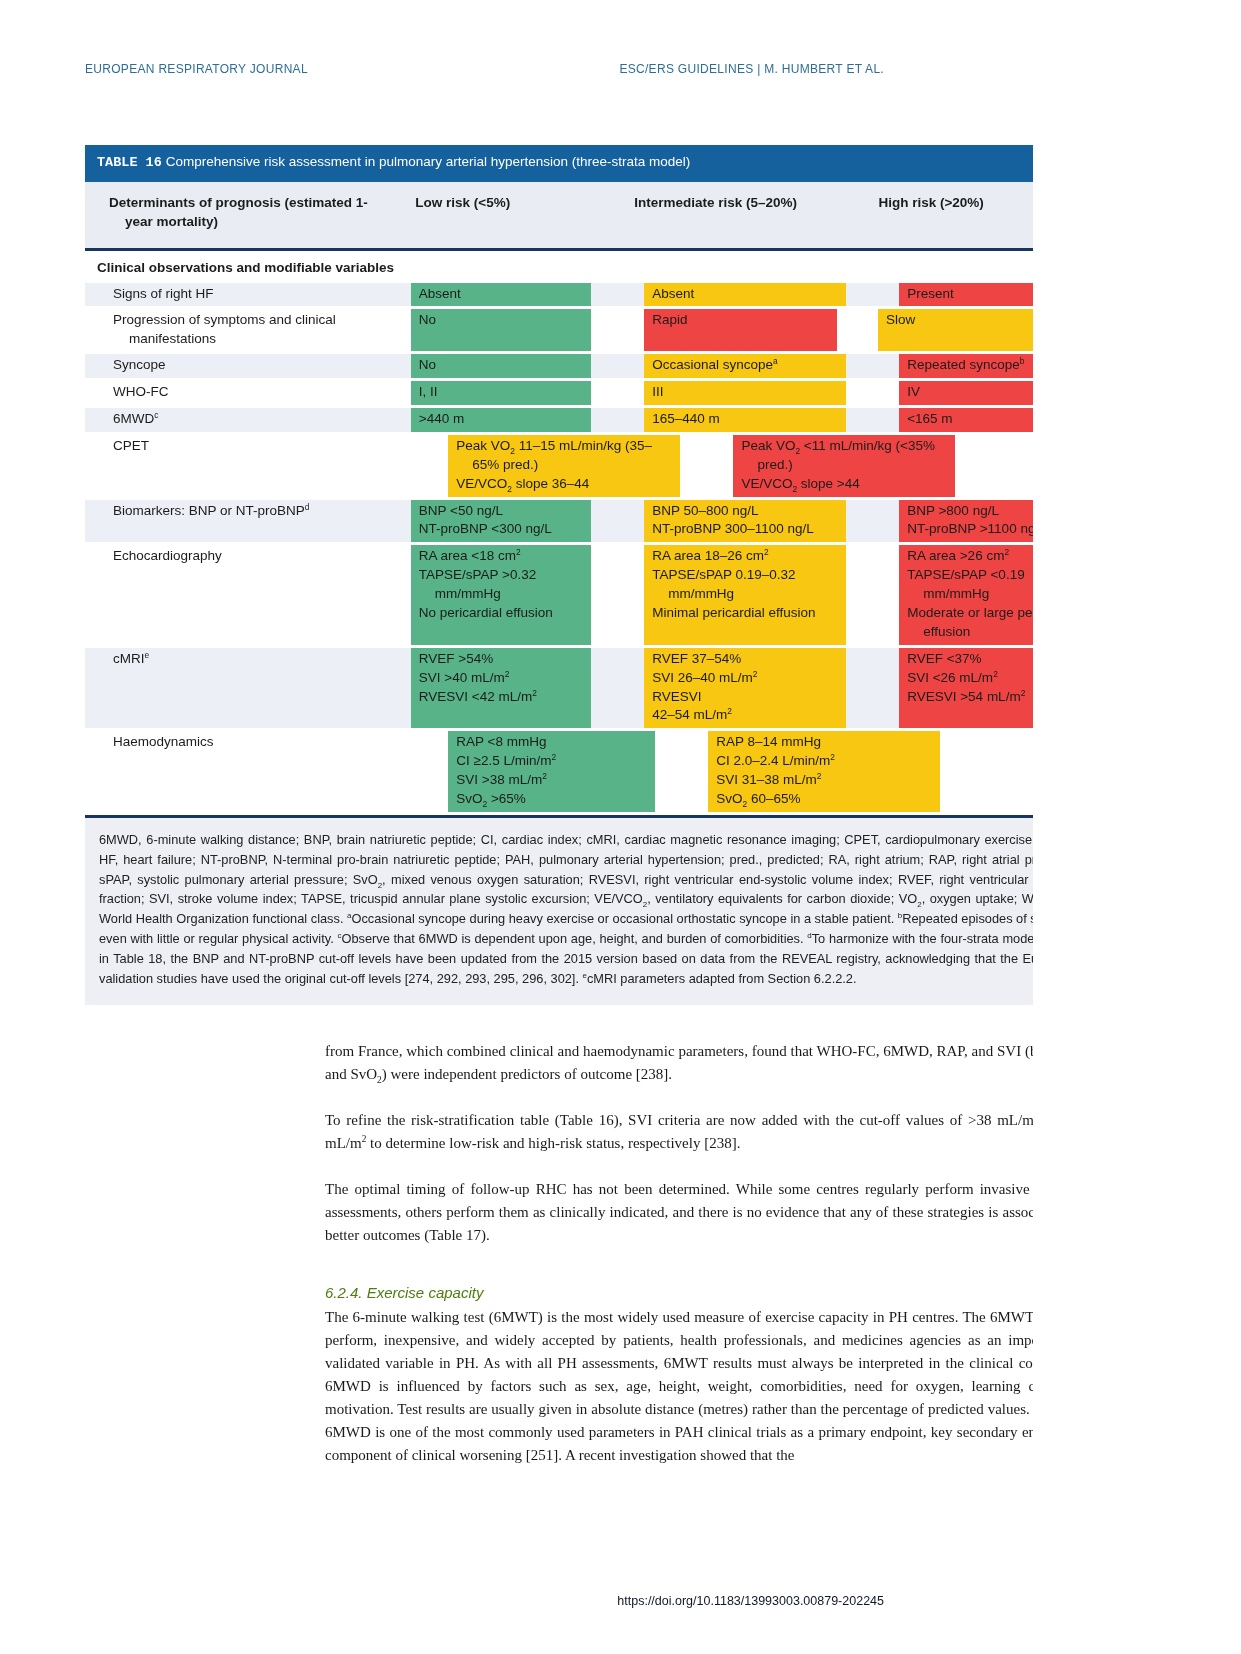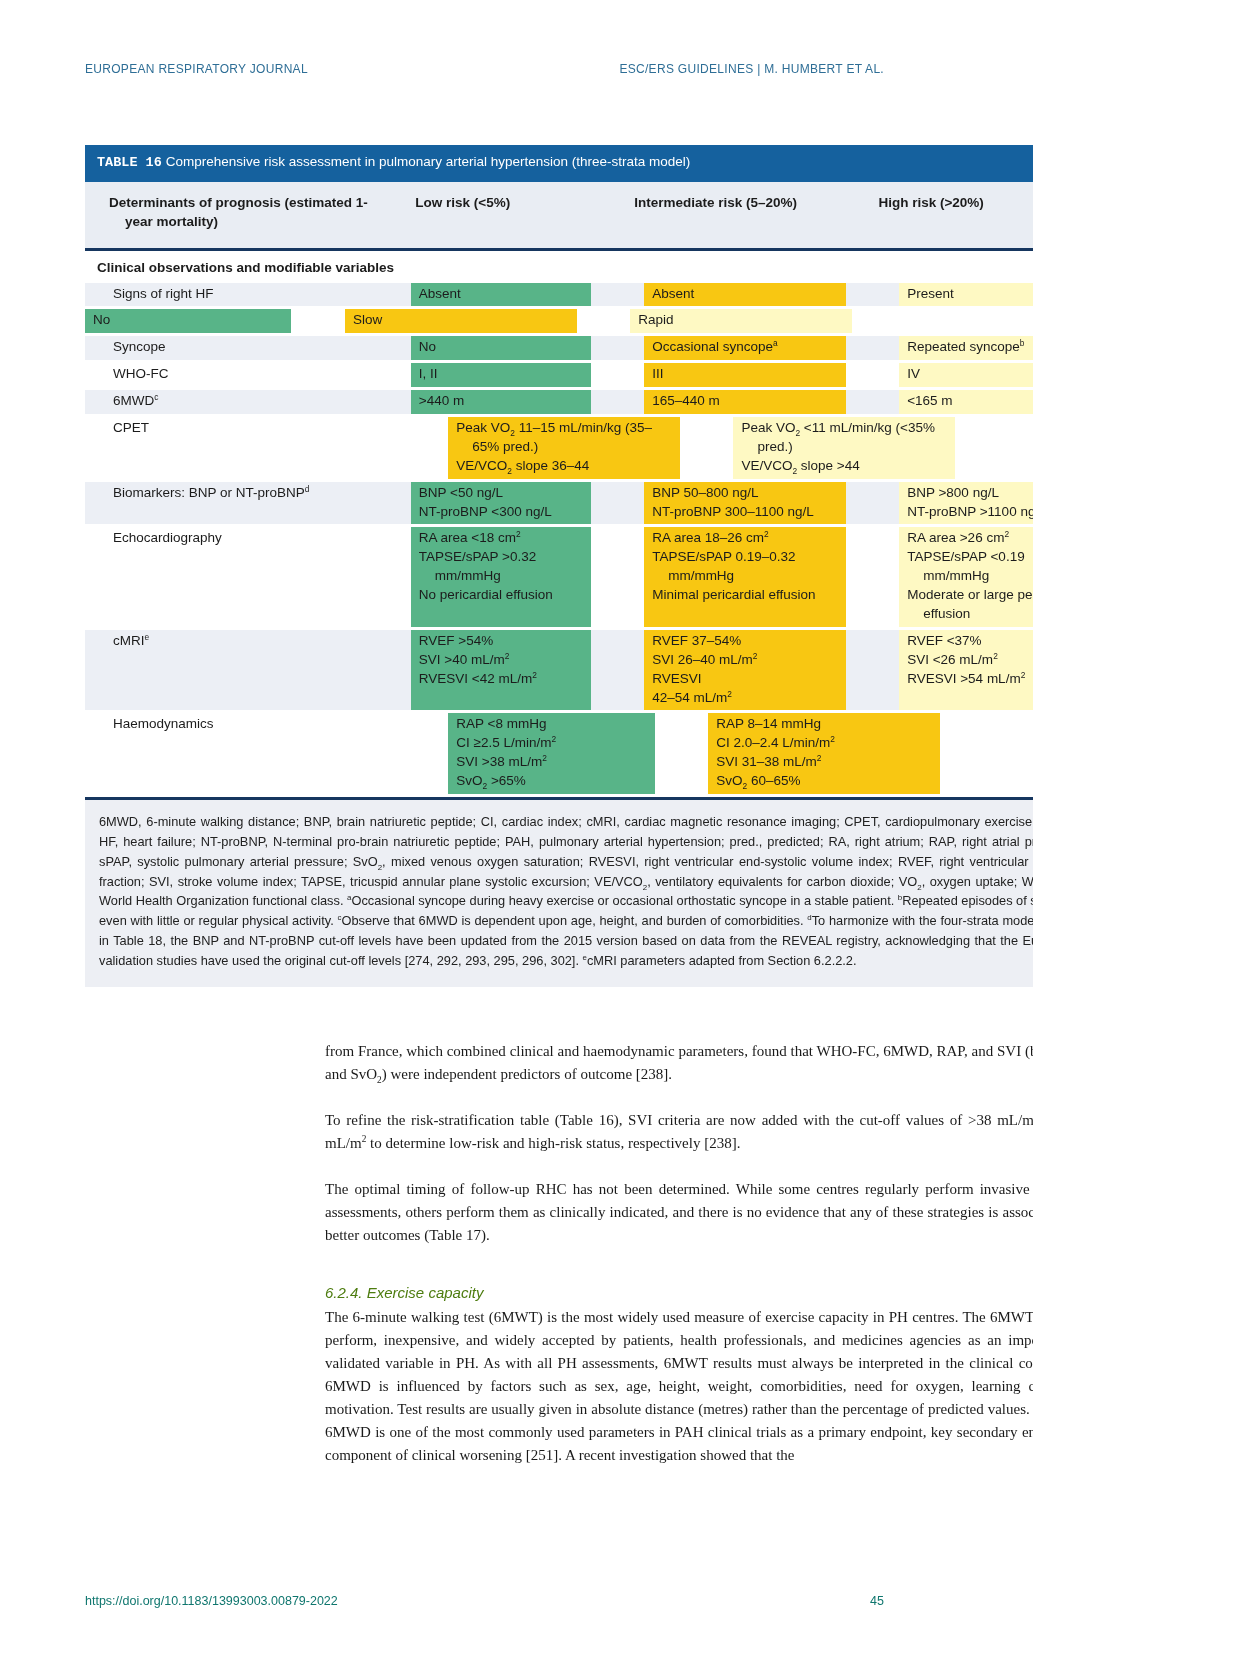--- a/index.html
+++ b/index.html
@@ -3,41 +3,41 @@
 <meta charset="utf-8">
 <style>
   html,body{margin:0;padding:0;background:#ffffff;}
   .page{position:relative;width:1033px;height:1654px;background:#ffffff;overflow:hidden;
         font-family:"Liberation Sans","DejaVu Sans",sans-serif;color:#1c1c1c;}
 
   
   .page-header{position:absolute;top:62px;left:85px;right:149px;display:flex;
                justify-content:space-between;font-size:12px;color:#2e6e96;letter-spacing:.3px;}
   .page-footer{position:absolute;top:1594px;left:85px;right:149px;display:flex;
-               justify-content:space-between;font-size:12.5px;color:#0f766e;}
+               justify-content:flex-end;font-size:12.5px;color:#0f172a;}
 
   
   .table-wrap{position:absolute;top:145px;left:85px;width:1007px;font-size:13.5px;line-height:1.4;}
   .title-bar{background:#15619e;color:#ffffff;padding:8px 12px 9px;}
   .title-label{font-weight:bold;margin-right:4px;font-family:Liberation Mono, monospace;}
   .col-header{background:#e9edf3;border-bottom:3px solid #16365f;display:flex;
               padding:12px 0 16px;font-weight:bold;}
   .hcol{box-sizing:border-box;}
   .hcol.label{width:32%;padding-left:40px;padding-right:36px;text-indent:-16px;}
   .hcol.low{width:20.5%;margin-right:1.25%;padding-left:8px;}
   .hcol.mid{width:23%;margin-right:1.25%;padding-left:8px;}
   .hcol.high{width:22%;padding-left:8px;}
   .tsection{font-weight:bold;padding:8px 0 5px 12px;}
   .trow{display:flex;align-items:stretch;margin-bottom:3px;gap:41px;}
   .trow.alt{background:#eceff5;}
   .tlabel{width:32%;box-sizing:border-box;padding:2px 10px 2px 44px;text-indent:-16px;}
   .tcell{box-sizing:border-box;padding:2px 8px 3px;}
   .tcell.low{width:20.5%;margin-right:1.25%;background:#58b488;}
   .tcell.mid{width:23%;margin-right:1.25%;background:#f8c712;}
-  .tcell.high{width:22%;background:#fef9c3;}
+  .tcell.high{width:22%;background:#ef4444;}
   .cline{padding-left:16px;text-indent:-16px;}
   .footnote{border-top:3px solid #16365f;background:#edeff4;margin-top:2px;
             padding:12px 14px 16px;font-size:12.8px;line-height:1.55;text-align:justify;color:#222;}
 
   sup{font-size:.62em;line-height:0;vertical-align:super;}
   sub{font-size:.62em;line-height:0;vertical-align:sub;}
 
   
   .bodycol{position:absolute;top:1040px;left:325px;width:770px;
            font-family:"Liberation Serif","DejaVu Serif",serif;font-size:15px;
@@ -78,28 +78,29 @@
             <div class="cline">Absent</div>
           </div>
           <div class="tcell mid">
             <div class="cline">Absent</div>
           </div>
           <div class="tcell high">
             <div class="cline">Present</div>
           </div>
         </div>
         <div class="trow">
+          <div class="tlabel">Progression of symptoms and clinical manifestations</div>
           <div class="tcell low">
             <div class="cline">No</div>
           </div>
+          <div class="tcell high">
+            <div class="cline">Rapid</div>
+          </div>
           <div class="tcell mid">
             <div class="cline">Slow</div>
-          </div>
-          <div class="tcell high">
-            <div class="cline">Rapid</div>
           </div>
         </div>
         <div class="trow alt">
           <div class="tlabel">Syncope</div>
           <div class="tcell low">
             <div class="cline">No</div>
           </div>
           <div class="tcell mid">
             <div class="cline">Occasional syncope<sup>a</sup></div>
           </div>

